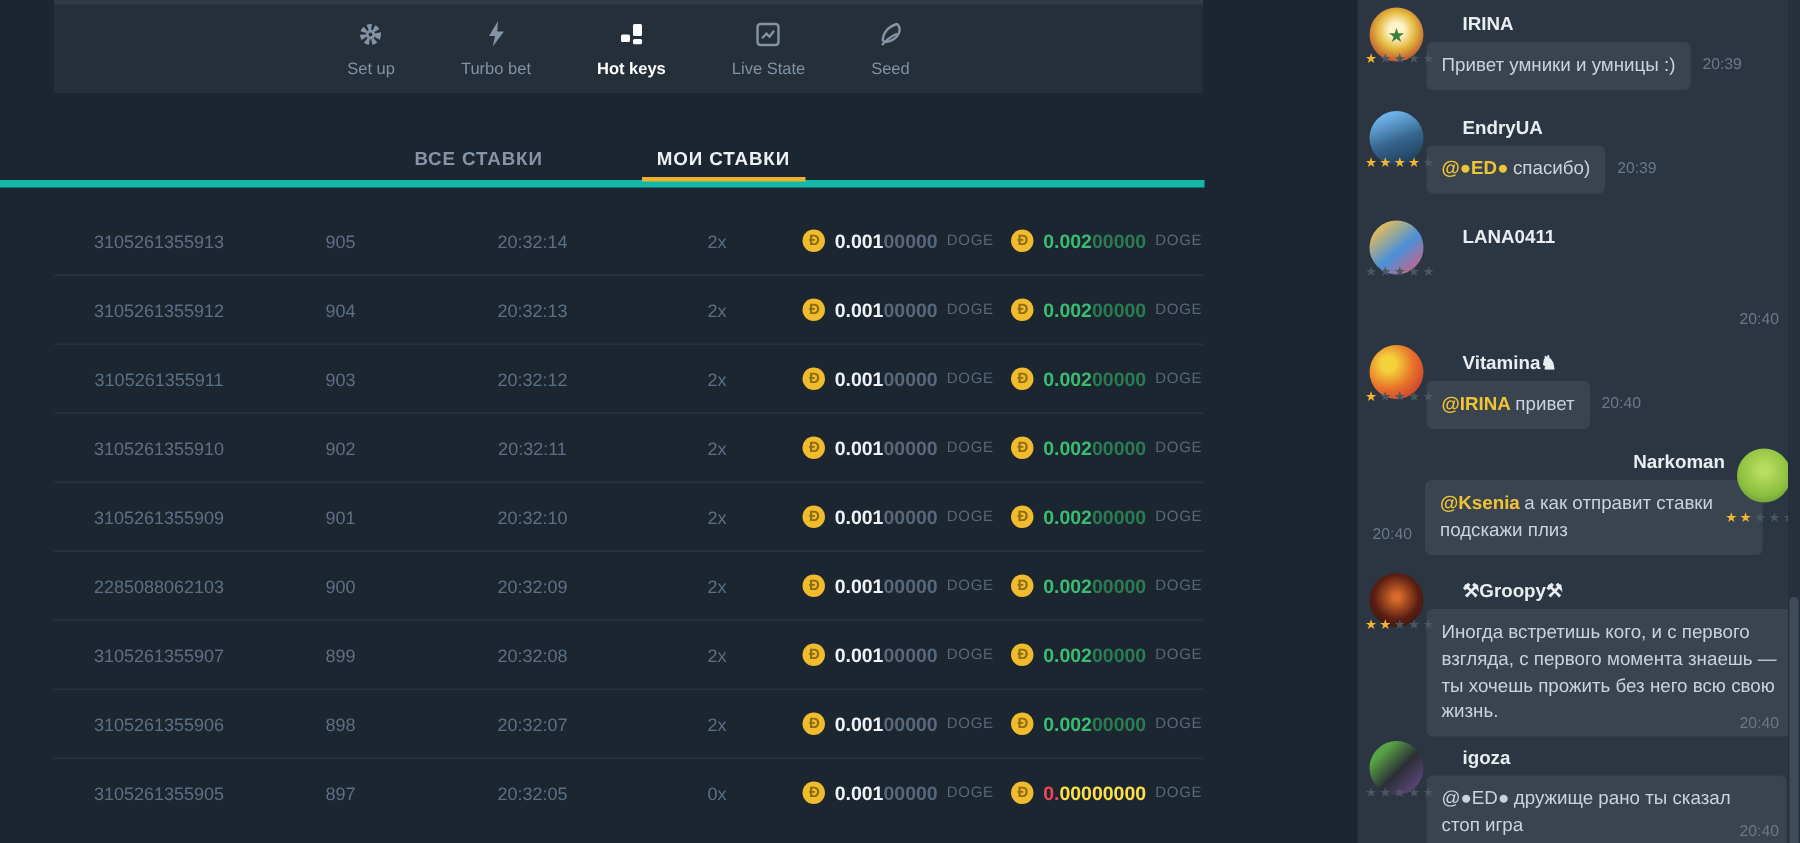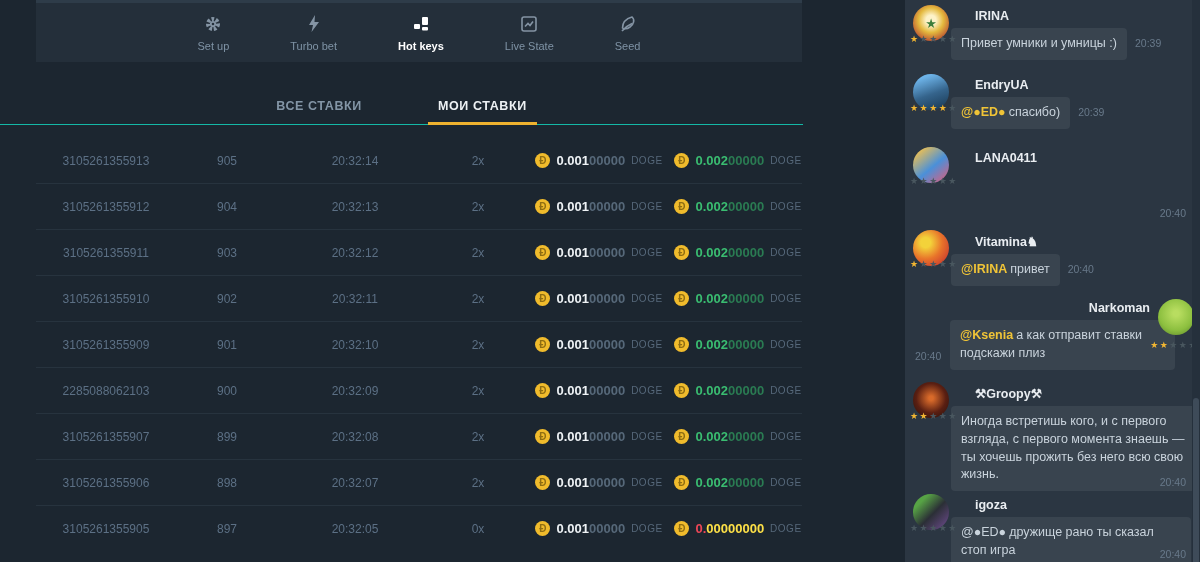--- a/index.html
+++ b/index.html
@@ -1,26 +1,26 @@
 <!DOCTYPE html>
 <html><head>
 <meta charset="utf-8">
 <style>
   html,body{margin:0;padding:0}
   body{width:1200px;height:562px;background:#1c2630;font-family:"Liberation Sans",sans-serif;overflow:hidden;position:relative}
 
   
-  .toolbar{position:absolute;left:36px;top:0;width:766px;height:62px;background:#242f3a;border-top:3px solid #2e3c49;box-sizing:border-box;display:flex;justify-content:center;gap:45px}
+  .toolbar{position:absolute;left:36px;top:0;width:766px;height:62px;background:#242f3a;border-top:3px solid #2e3c49;box-sizing:border-box;display:flex;justify-content:center;gap:28px}
   .titem{display:flex;flex-direction:column;align-items:center;justify-content:center;gap:4px;color:#7f93a5;font-size:11px;padding:0 8px;cursor:pointer}
   .titem svg{color:#8494a4}
   .titem.active{color:#ffffff;font-weight:bold}
   .titem.active svg{color:#ffffff}
 
   
-  .tabs{position:absolute;left:0;top:88px;width:803px;height:37px;border-bottom:1px solid #14b8a6;display:flex;justify-content:center;gap:72px;box-sizing:border-box}
+  .tabs{position:absolute;left:0;top:88px;width:803px;height:37px;border-bottom:5px solid #14b8a6;display:flex;justify-content:center;gap:72px;box-sizing:border-box}
   .tab{font-size:12.5px;font-weight:bold;letter-spacing:.6px;color:#8395a6;padding:11px 2px 0 2px;position:relative;cursor:pointer}
   .tab.active{color:#edf1f4}
   .tab.active:after{content:"";position:absolute;left:-8px;right:-8px;bottom:-1px;height:3px;background:#eeb22f}
 
   
   .table{position:absolute;left:36px;top:138px;width:766px}
   .thead,.trow{display:grid;grid-template-columns:140px 102px 154px 92px 150px 128px;align-items:center;text-align:center}
   .thead{height:20px;color:#4e6072;font-size:10.5px;letter-spacing:.5px;margin-bottom:4px}
   .trow{height:45px;color:#5c7085;font-size:12px}
   .trow + .trow{border-top:1px solid #27333e}

